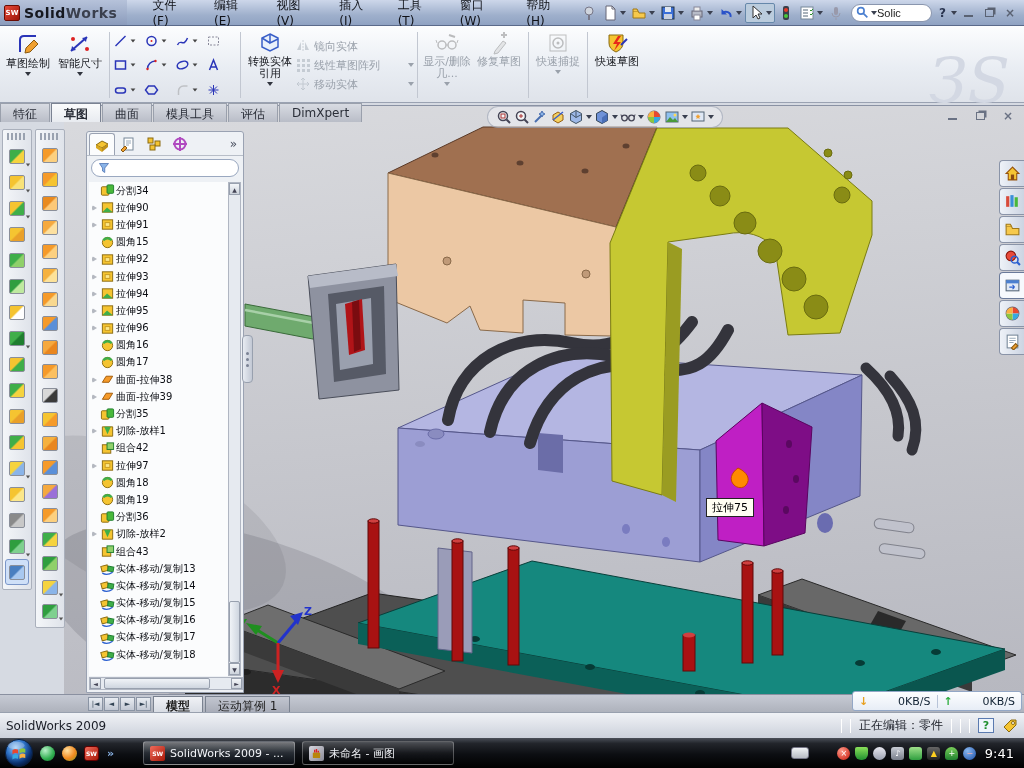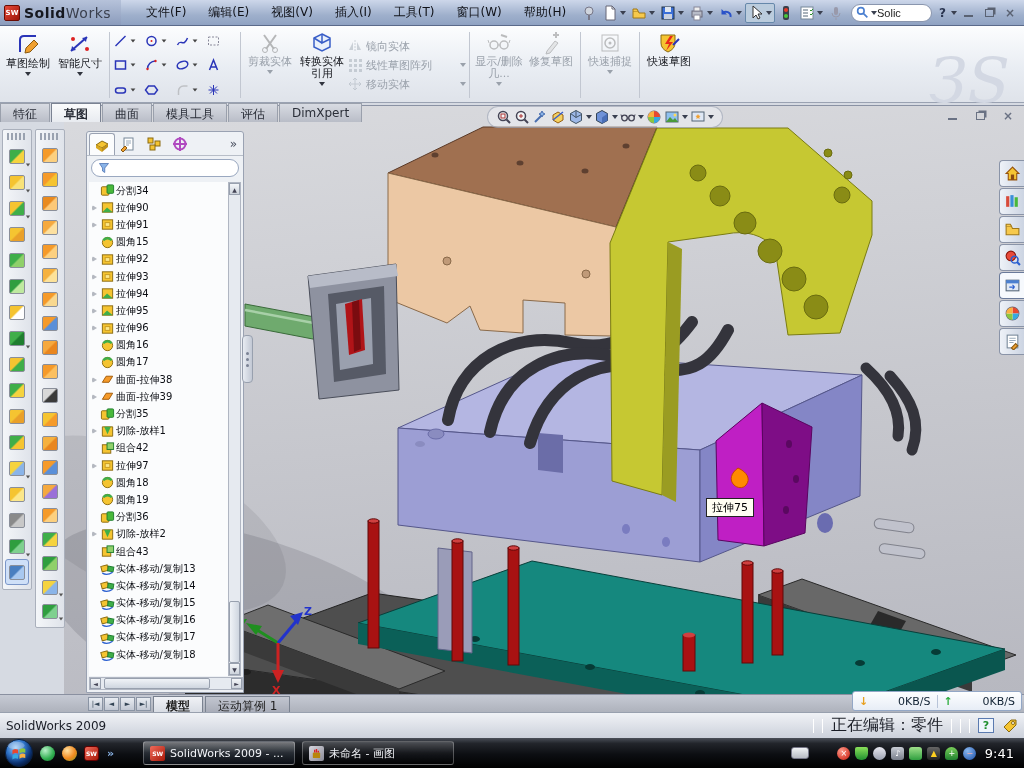--- a/index.html
+++ b/index.html
@@ -10,21 +10,21 @@
   
   #titlebar { position:absolute; left:0; top:0; width:1024px; height:26px;
     background:linear-gradient(#cdd7ea,#9fb0cc 60%,#8fa2c2); border-bottom:1px solid #5a6a8a;
     display:flex; align-items:center; }
   #logo-zone { display:flex; align-items:center; gap:4px; padding:0 10px 0 4px; height:100%;
     background:linear-gradient(#b6c2da,#8b9cbc); }
   #sw-cube { width:16px; height:16px; background:linear-gradient(135deg,#e84a3a,#9c1408);
     border:1px solid #6a0c04; border-radius:2px; color:#fff; font-size:7px; font-weight:bold;
     display:flex; align-items:center; justify-content:center; }
   #app-name { font-size:14px; color:#16181f; letter-spacing:.5px; }
-  #app-name b { font-weight:bold; } #app-name span { font-weight:normal; color:#3a3f4d; }
+  #app-name b { font-weight:bold; } #app-name span { font-weight:bold; color:#3a3f4d; }
   #menubar { display:flex; height:100%; align-items:center; margin-left:14px; }
   .menu-item { padding:0 11px; font-size:12px; color:#101218; height:100%; display:flex; align-items:center; cursor:default; }
   #title-tools { display:flex; align-items:center; margin-left:auto; gap:1px; padding-right:4px; }
   .ttool { display:flex; align-items:center; padding:1px 2px; border-radius:2px; }
   .ttool.pressed { background:#bcd; border:1px solid #68a; }
   .ttool svg { display:block; }
   .dd-arrow { width:0; height:0; border-left:3px solid transparent; border-right:3px solid transparent;
     border-top:4px solid #3a4050; margin-left:2px; }
   #search-pill { display:flex; align-items:center; background:#fff; border:1px solid #8a96ae;
     border-radius:9px; height:18px; padding:0 8px 0 4px; margin:0 4px; }
@@ -146,21 +146,21 @@
     background:linear-gradient(#c2c6d0,#a8acb8); color:#222; margin-left:2px; height:16px; }
   .mtab.active { background:linear-gradient(#f0f2f6,#d8dce4); font-weight:bold; }
 
   
   #statusbar { position:absolute; left:0; top:712px; width:1024px; height:26px;
     background:linear-gradient(#f0f2f6,#ccd1db); border-top:1px solid #98a0ae;
     display:flex; align-items:center; padding:0 6px; }
   #status-left { font-size:12px; color:#1a1d26; }
   #status-right { margin-left:auto; display:flex; align-items:center; gap:8px; }
   .ssep { width:1px; height:14px; background:#aab0bc; border-right:1px solid #fff; }
-  #editing-status { font-size:16px; color:#1a1d26; }
+  #editing-status { font-size:12px; color:#1a1d26; }
   #help-box { width:16px; height:15px; background:#eef4fc; border:1px solid #5a7ab0; color:#1f8f2f;
     font-weight:bold; font-size:11px; display:flex; align-items:center; justify-content:center; }
 
   
   #netmon { position:absolute; right:2px; top:691px; width:170px; height:20px; z-index:40;
     background:linear-gradient(#fdfeff,#e7edf6); border:1px solid #93a7c6; border-radius:3px;
     display:flex; align-items:center; font-size:11px; color:#123; }
   .net-half { flex:1; display:flex; align-items:center; justify-content:space-between; padding:0 6px; }
   .net-half + .net-half { border-left:1px solid #b8c4d8; }
   .net-down-ic { color:#e8a020; font-weight:bold; } .net-up-ic { color:#2fae3f; font-weight:bold; }
@@ -404,29 +404,20 @@
             <span class="dd-arrow"></span>
           </div>
           <div class="sg-cell">
             <svg width="15" height="14" viewBox="0 0 14 14">
               <path d="M7 2v10M2 7h10M3.5 3.5l7 7M10.5 3.5l-7 7" stroke="#2a35b8"></path>
             </svg>
           </div>
         </div>
       </div>
     <div class="vsep"></div>
-    <div class="rbtn dis">
-      <svg width="24" height="24" viewBox="0 0 24 24">
-          <path d="M6 4l10 14M18 4L8 18" stroke="#556" stroke-width="2" fill="none"></path>
-          <circle cx="7" cy="19" r="2.5" fill="none" stroke="#556"></circle>
-          <circle cx="17" cy="19" r="2.5" fill="none" stroke="#556"></circle>
-        </svg>
-      <span class="rlabel">剪裁实体</span>
-      <span class="rdd"></span>
-    </div>
     <div class="rbtn">
       <svg width="24" height="24" viewBox="0 0 24 24">
           <path d="M12 3l8 4v9l-8 4-8-4V7z" fill="#eaf1fb" stroke="#3a5fc8" stroke-width="1.5"></path>
           <path d="M12 3v9l8-4M12 12L4 7" fill="none" stroke="#3a5fc8" stroke-width="1.5"></path>
         </svg>
       <span class="rlabel">转换实体引用</span>
       <span class="rdd"></span>
     </div>
     <div id="rstack">
       <div class="stack-row">

